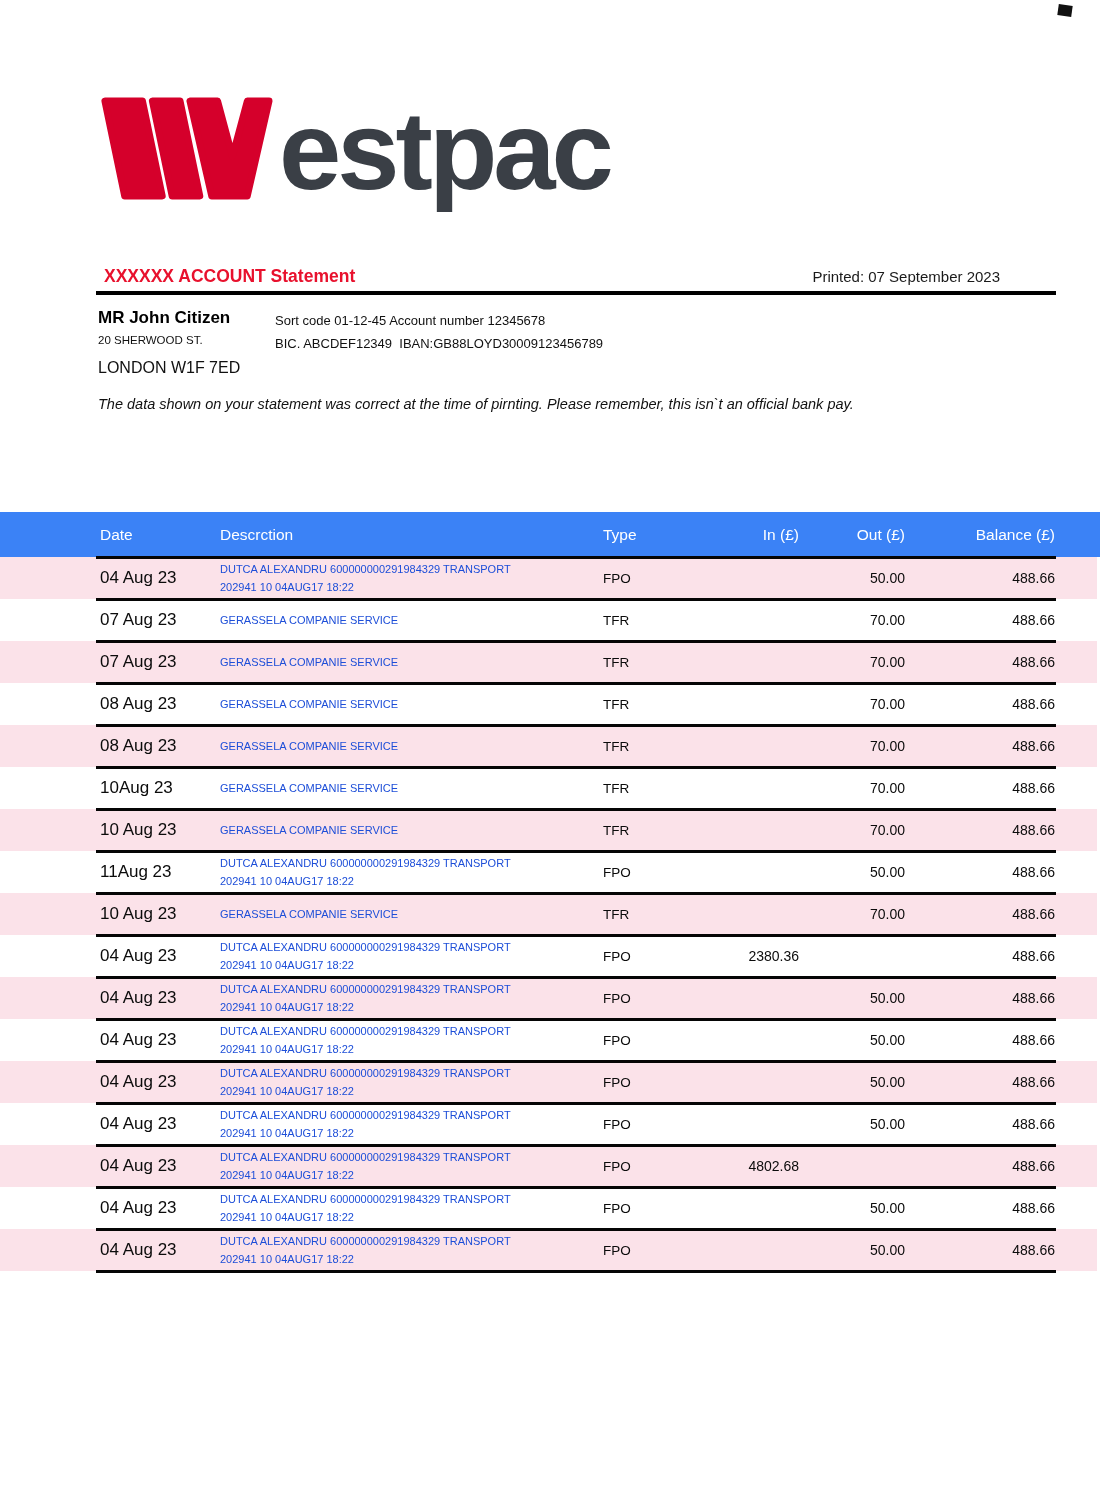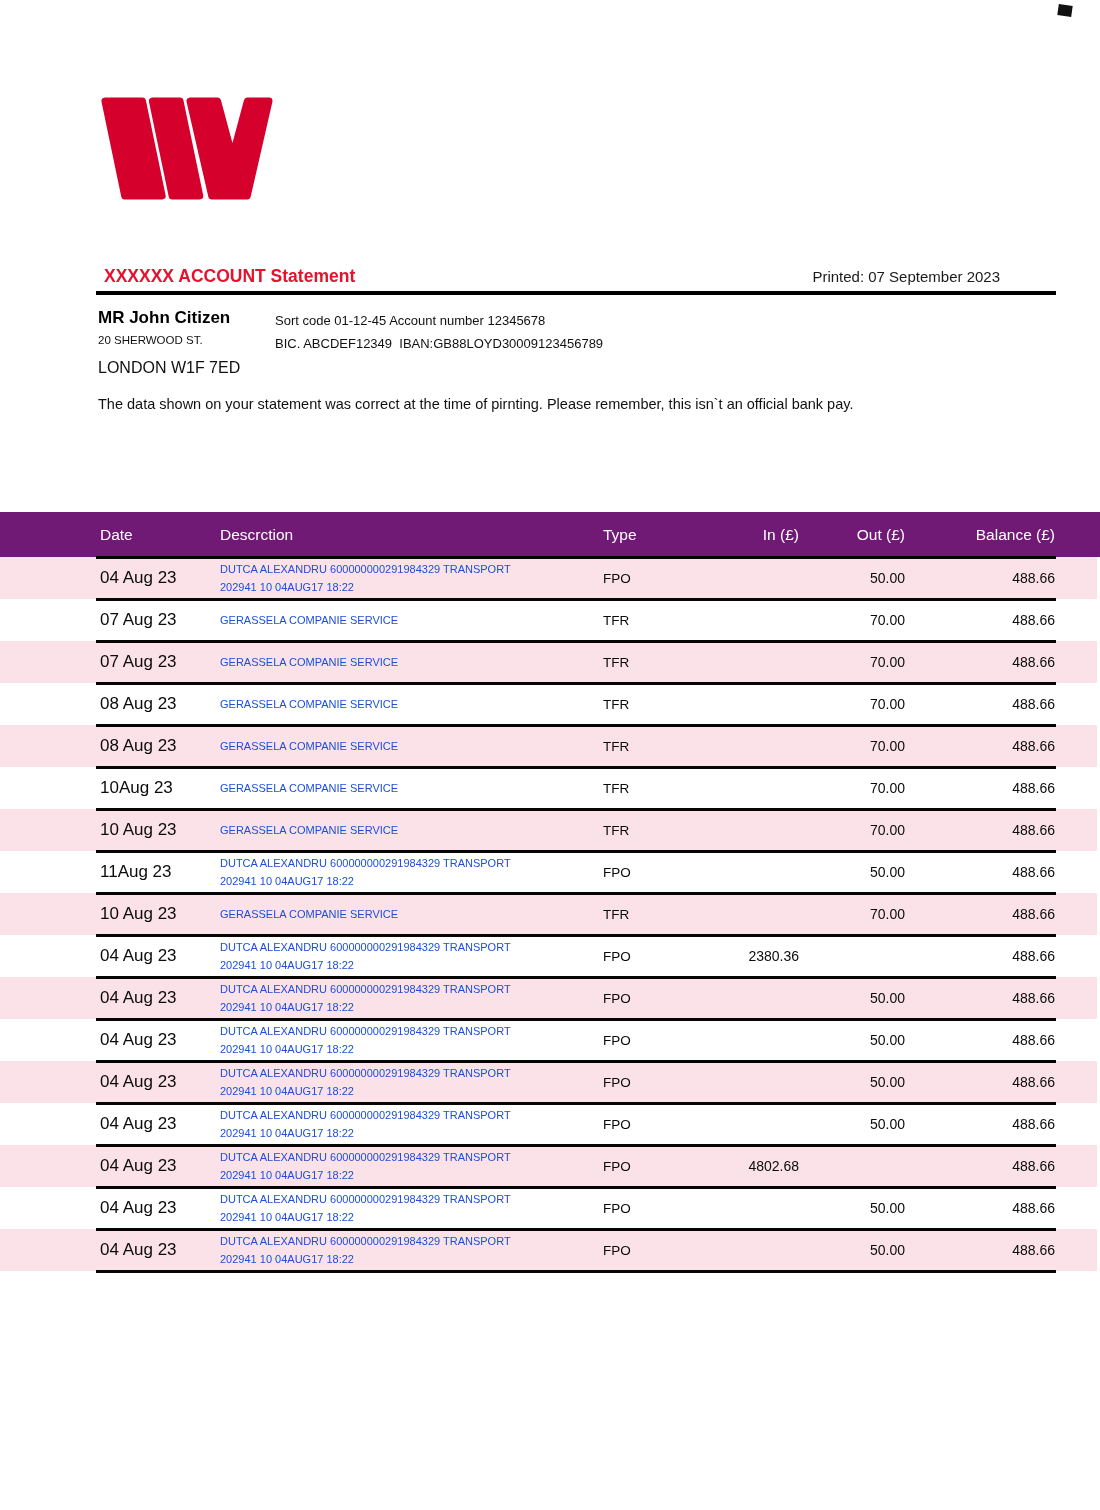--- a/index.html
+++ b/index.html
@@ -22,25 +22,25 @@
   .head-rule  { position:absolute; left:96px; top:291px; width:960px; height:3.5px; background:#000; }
 
   
   .cust-name  { position:absolute; left:98px; top:308px; font-size:17px; font-weight:700; color:#000; }
   .cust-addr1 { position:absolute; left:98px; top:334px; font-size:11.5px; color:#111; }
   .cust-addr2 { position:absolute; left:98px; top:359px; font-size:16px; color:#111; }
   .cust-sort  { position:absolute; left:275px; top:313px; font-size:13px; color:#111; white-space:pre-wrap; }
   .cust-bic   { position:absolute; left:275px; top:336px; font-size:13px; color:#111; white-space:pre-wrap; }
 
   
-  .notice1 { position:absolute; left:98px; top:396px; width:900px; font-size:14.5px; color:#111; }
+  .notice1 { position:absolute; left:98px; top:396px; width:900px; font-size:14.5px; color:#111;font-style:italic; }
   .notice2 { position:absolute; left:101px; top:438px; width:848px; font-size:14.5px; line-height:23px; color:#111; }
 
   
-  .thead { position:absolute; left:0; top:512px; width:1100px; height:45px; background:#701a75;
+  .thead { position:absolute; left:0; top:512px; width:1100px; height:45px; background:#3b82f6;
            display:grid; grid-template-columns:100px 120px 383px 62px 134px 106px 150px;
            align-items:center; color:#fff; font-size:15.5px; }
   .thead .h-date { grid-column:2; }
   .thead .h-desc { grid-column:3; }
   .thead .h-type { grid-column:4; }
   .thead .h-in   { grid-column:5; text-align:right; }
   .thead .h-out  { grid-column:6; text-align:right; }
   .thead .h-bal  { grid-column:7; text-align:right; }
 
   .tbody { position:absolute; left:0; top:557px; width:1100px; }
@@ -69,20 +69,21 @@
   <div class="corner-mark"></div>
 
   <div class="logo">
     <svg width="178" height="103" viewBox="0 0 180 104" aria-hidden="true">
       <g fill="#D5002B" stroke="#D5002B" stroke-width="7" stroke-linejoin="round">
         <path d="M10,4 L48,4 L68,100 L30,100 Z"></path>
         <path d="M58,4 L86,4 L106,100 L78,100 Z"></path>
         <path d="M96,4 L124,4 L139,60 L154,4 L176,4 L154,100 L118,100 Z"></path>
       </g>
     </svg>
+    <span class="logo-text">estpac</span>
   </div>
 
   <div class="stmt-title">XXXXXX ACCOUNT Statement</div>
   <div class="printed">Printed: 07 September 2023</div>
   <div class="head-rule"></div>
 
   <div class="cust-name">MR John Citizen</div>
   <div class="cust-addr1">20 SHERWOOD ST.</div>
   <div class="cust-addr2">LONDON W1F 7ED</div>
   <div class="cust-sort">Sort code 01-12-45 Account number 12345678</div>

